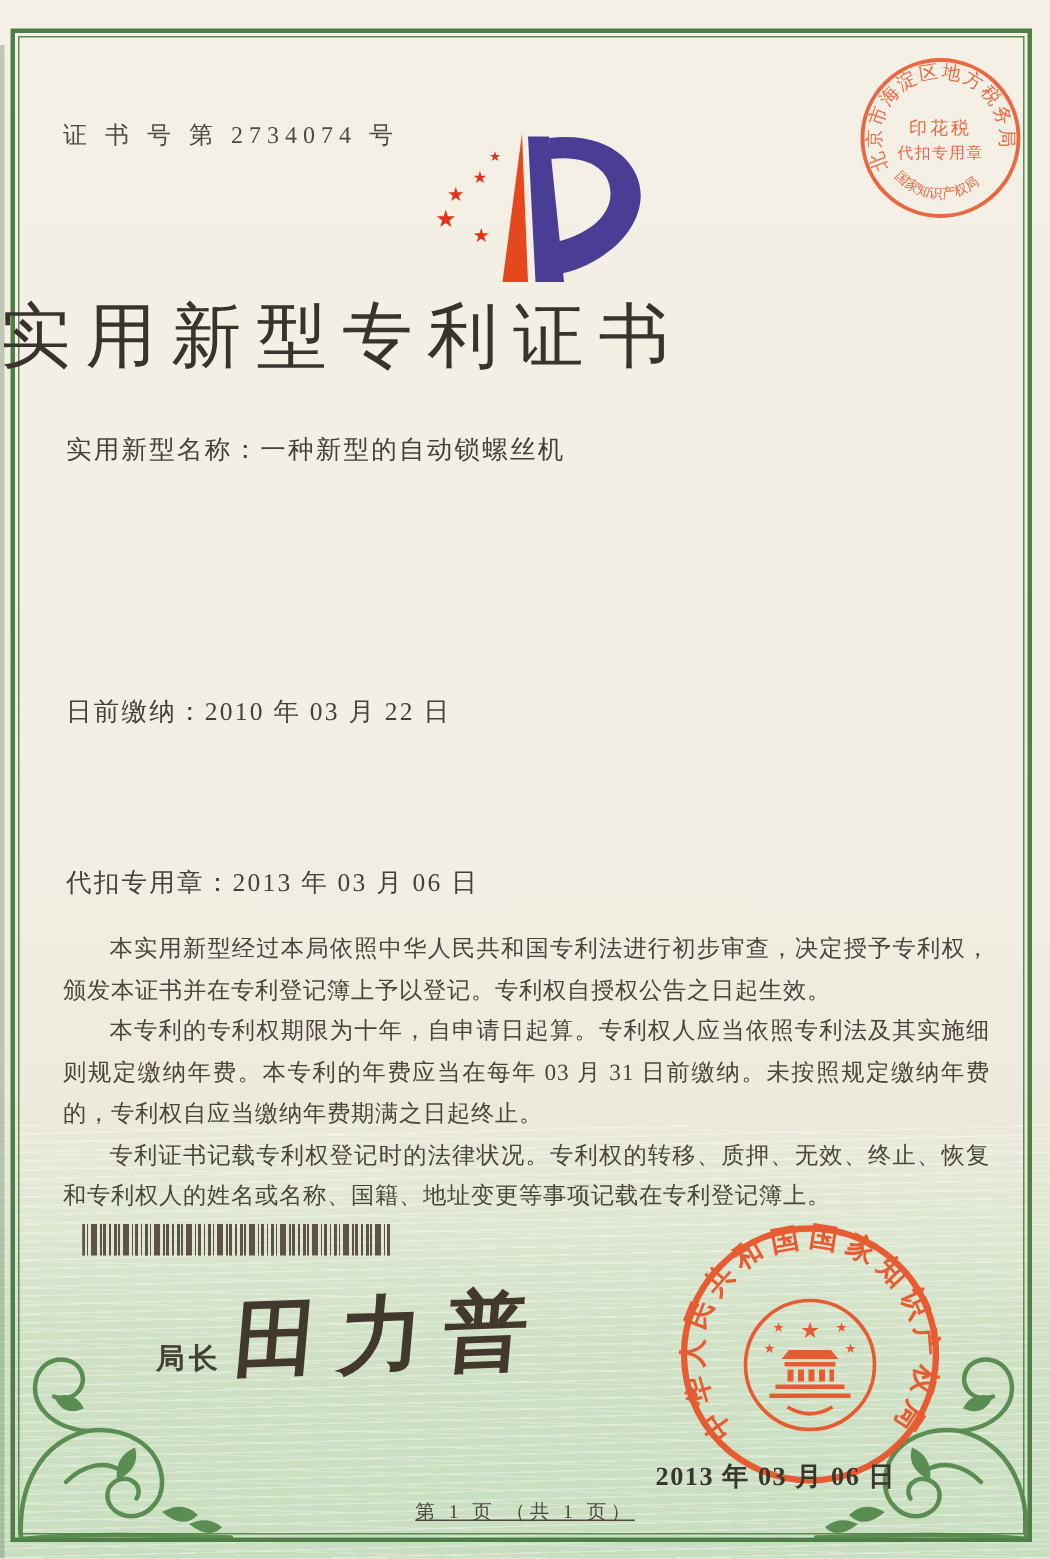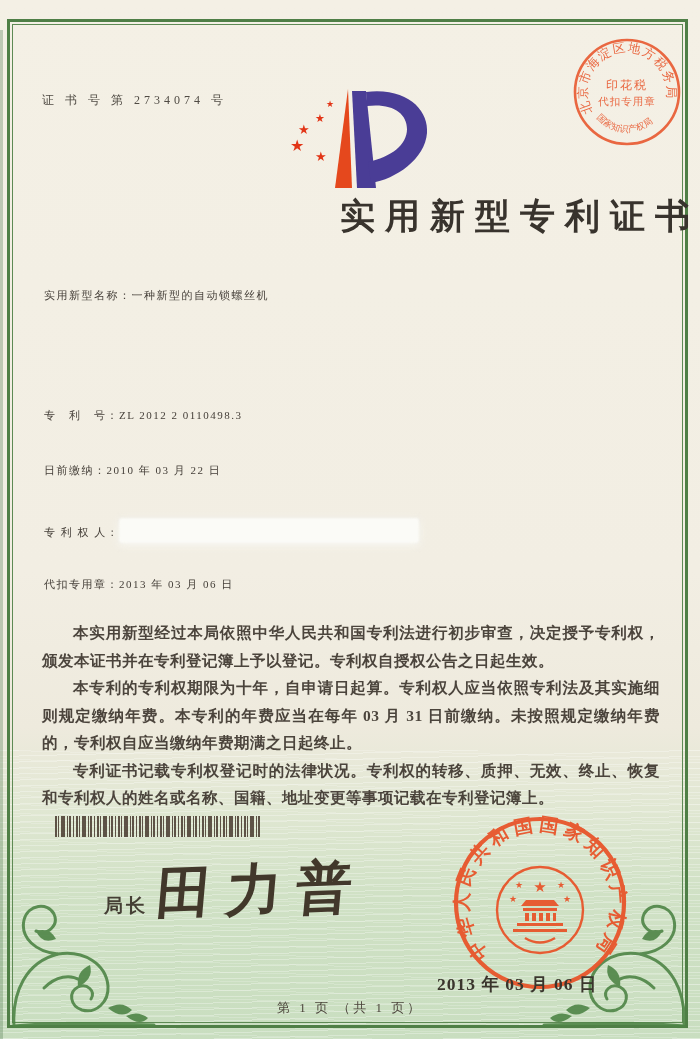--- a/index.html
+++ b/index.html
@@ -11,38 +11,38 @@
   .waves{
     position:absolute; left:0; right:0; top:750px; bottom:0; pointer-events:none;
     background:
       repeating-linear-gradient(178.5deg, rgba(255,255,255,.55) 0 1px, rgba(255,255,255,0) 1px 6px),
       repeating-linear-gradient(181.5deg, rgba(255,255,255,.35) 0 1px, rgba(255,255,255,0) 1px 9px);
     opacity:.55;
   }
   .scan-edge{position:absolute; left:0; top:30px; bottom:0; width:3px; background:rgba(88,128,88,.35);}
   .frame{position:absolute; left:7px; top:19px; right:12px; bottom:11px; border:3px solid #4f7f46;}
   .frame-inner{position:absolute; inset:2px; border:1px solid #5e8a54;}
-  .cert-no{position:absolute; left:42px; top:80px; font-size:12px; letter-spacing:4px; color:#4f4a43;margin-top:12px;}
-  .title{position:absolute; left:0; right:0; top:193px; text-align:right; font-size:35px; font-weight:700; letter-spacing:10px; color:#38332d;}
-  .field{position:absolute; left:44px; font-size:11px; color:#46403a; letter-spacing:1.5px; white-space:nowrap;text-align:center;}
+  .cert-no{position:absolute; left:42px; top:80px; font-size:16px; letter-spacing:4px; color:#4f4a43;}
+  .title{position:absolute; left:0; right:0; top:193px; text-align:left; font-size:47px; font-weight:400; letter-spacing:10px; color:#38332d;}
+  .field{position:absolute; left:44px; font-size:17px; color:#46403a; letter-spacing:1.5px; white-space:nowrap;text-align:center;}
   .redacted{display:inline-block; width:300px; height:25px; background:#fbfbf7; border-radius:2px;
     box-shadow:0 2px 8px rgba(250,250,246,.95),0 0 2px rgba(190,190,184,.6); filter:blur(1.2px); vertical-align:-7px;}
   .body-text{position:absolute; left:42px; top:619px; width:618px; font-size:15.5px; line-height:27.5px;
     color:#4b443c; text-align:justify; letter-spacing:.5px;}
-  .body-text p{margin:0; text-indent:2em;font-weight:bold;}
+  .body-text p{margin:0; text-indent:2em;}
   .barcode{position:absolute; left:55px; top:816px; width:205px; height:21px;
     background:
       repeating-linear-gradient(90deg,#48392e 0 1px,rgba(0,0,0,0) 1px 3px),
       repeating-linear-gradient(90deg,#48392e 0 2px,rgba(0,0,0,0) 2px 7px);
     opacity:.85;}
   .sig-title{position:absolute; left:104px; top:893px; font-size:19px; letter-spacing:3px; color:#453f35; font-weight:600; z-index:5;}
   .sig-name{position:absolute; left:156px; top:853px; font-size:56px; color:#42382b; letter-spacing:14px;
     font-weight:600; transform:rotate(-2deg) skewX(-7deg); z-index:5;}
   .seal-date{position:absolute; left:437px; top:972px; font-size:17.5px; color:#3a352d; letter-spacing:1px; font-weight:600; z-index:7;}
-  .footer{position:absolute; left:0; right:0; top:999px; text-align:center; font-size:13px; letter-spacing:3px; color:#4d463d; z-index:4;}
+  .footer{position:absolute; left:0; right:0; top:999px; text-align:center; font-size:13px; letter-spacing:3px; color:#4d463d; z-index:4;text-decoration:underline;}
   .logo-svg{position:absolute; left:270px; top:85px; z-index:3;}
   .tax-stamp-svg{position:absolute; left:567px; top:32px; opacity:.88; z-index:4;}
   .office-seal-svg{position:absolute; left:445px; top:808px; opacity:.95; z-index:6;}
   .ornament{position:absolute; bottom:8px; z-index:3; opacity:.9;}
   .ornament.left{left:8px;}
   .ornament.right{right:10px; transform:scaleX(-1);}
 </style>
 </head>
 <body>
 
@@ -82,28 +82,22 @@
     <text x="28" y="49" font-size="13" fill="#e23517" font-family="'DejaVu Sans',sans-serif">★</text>
     <text x="20" y="66" font-size="16" fill="#e23517" font-family="'DejaVu Sans',sans-serif">★</text>
     <text x="45" y="76" font-size="13" fill="#e23517" font-family="'DejaVu Sans',sans-serif">★</text>
   </svg>
 
   <div class="title">实用新型专利证书</div>
 
   <div class="field" style="top:288px">
     <span>实用新型名称：</span><span>一种新型的自动锁螺丝机</span>
   </div>
-  <div class="field" style="top:408px">
-    <span>专　利　号：</span><span>ZL 2012 2 0110498.3</span>
-  </div>
   <div class="field" style="top:463px">
     <span>日前缴纳：</span><span>2010 年 03 月 22 日</span>
-  </div>
-  <div class="field" style="top:518px">
-    <span>专 利 权 人：</span><span class="redacted"></span>
   </div>
   <div class="field" style="top:577px">
     <span>代扣专用章：</span><span>2013 年 03 月 06 日</span>
   </div>
 
   <div class="body-text">
     <p>本实用新型经过本局依照中华人民共和国专利法进行初步审查，决定授予专利权，颁发本证书并在专利登记簿上予以登记。专利权自授权公告之日起生效。</p>
     <p>本专利的专利权期限为十年，自申请日起算。专利权人应当依照专利法及其实施细则规定缴纳年费。本专利的年费应当在每年 03 月 31 日前缴纳。未按照规定缴纳年费的，专利权自应当缴纳年费期满之日起终止。</p>
     <p>专利证书记载专利权登记时的法律状况。专利权的转移、质押、无效、终止、恢复和专利权人的姓名或名称、国籍、地址变更等事项记载在专利登记簿上。</p>
   </div>

